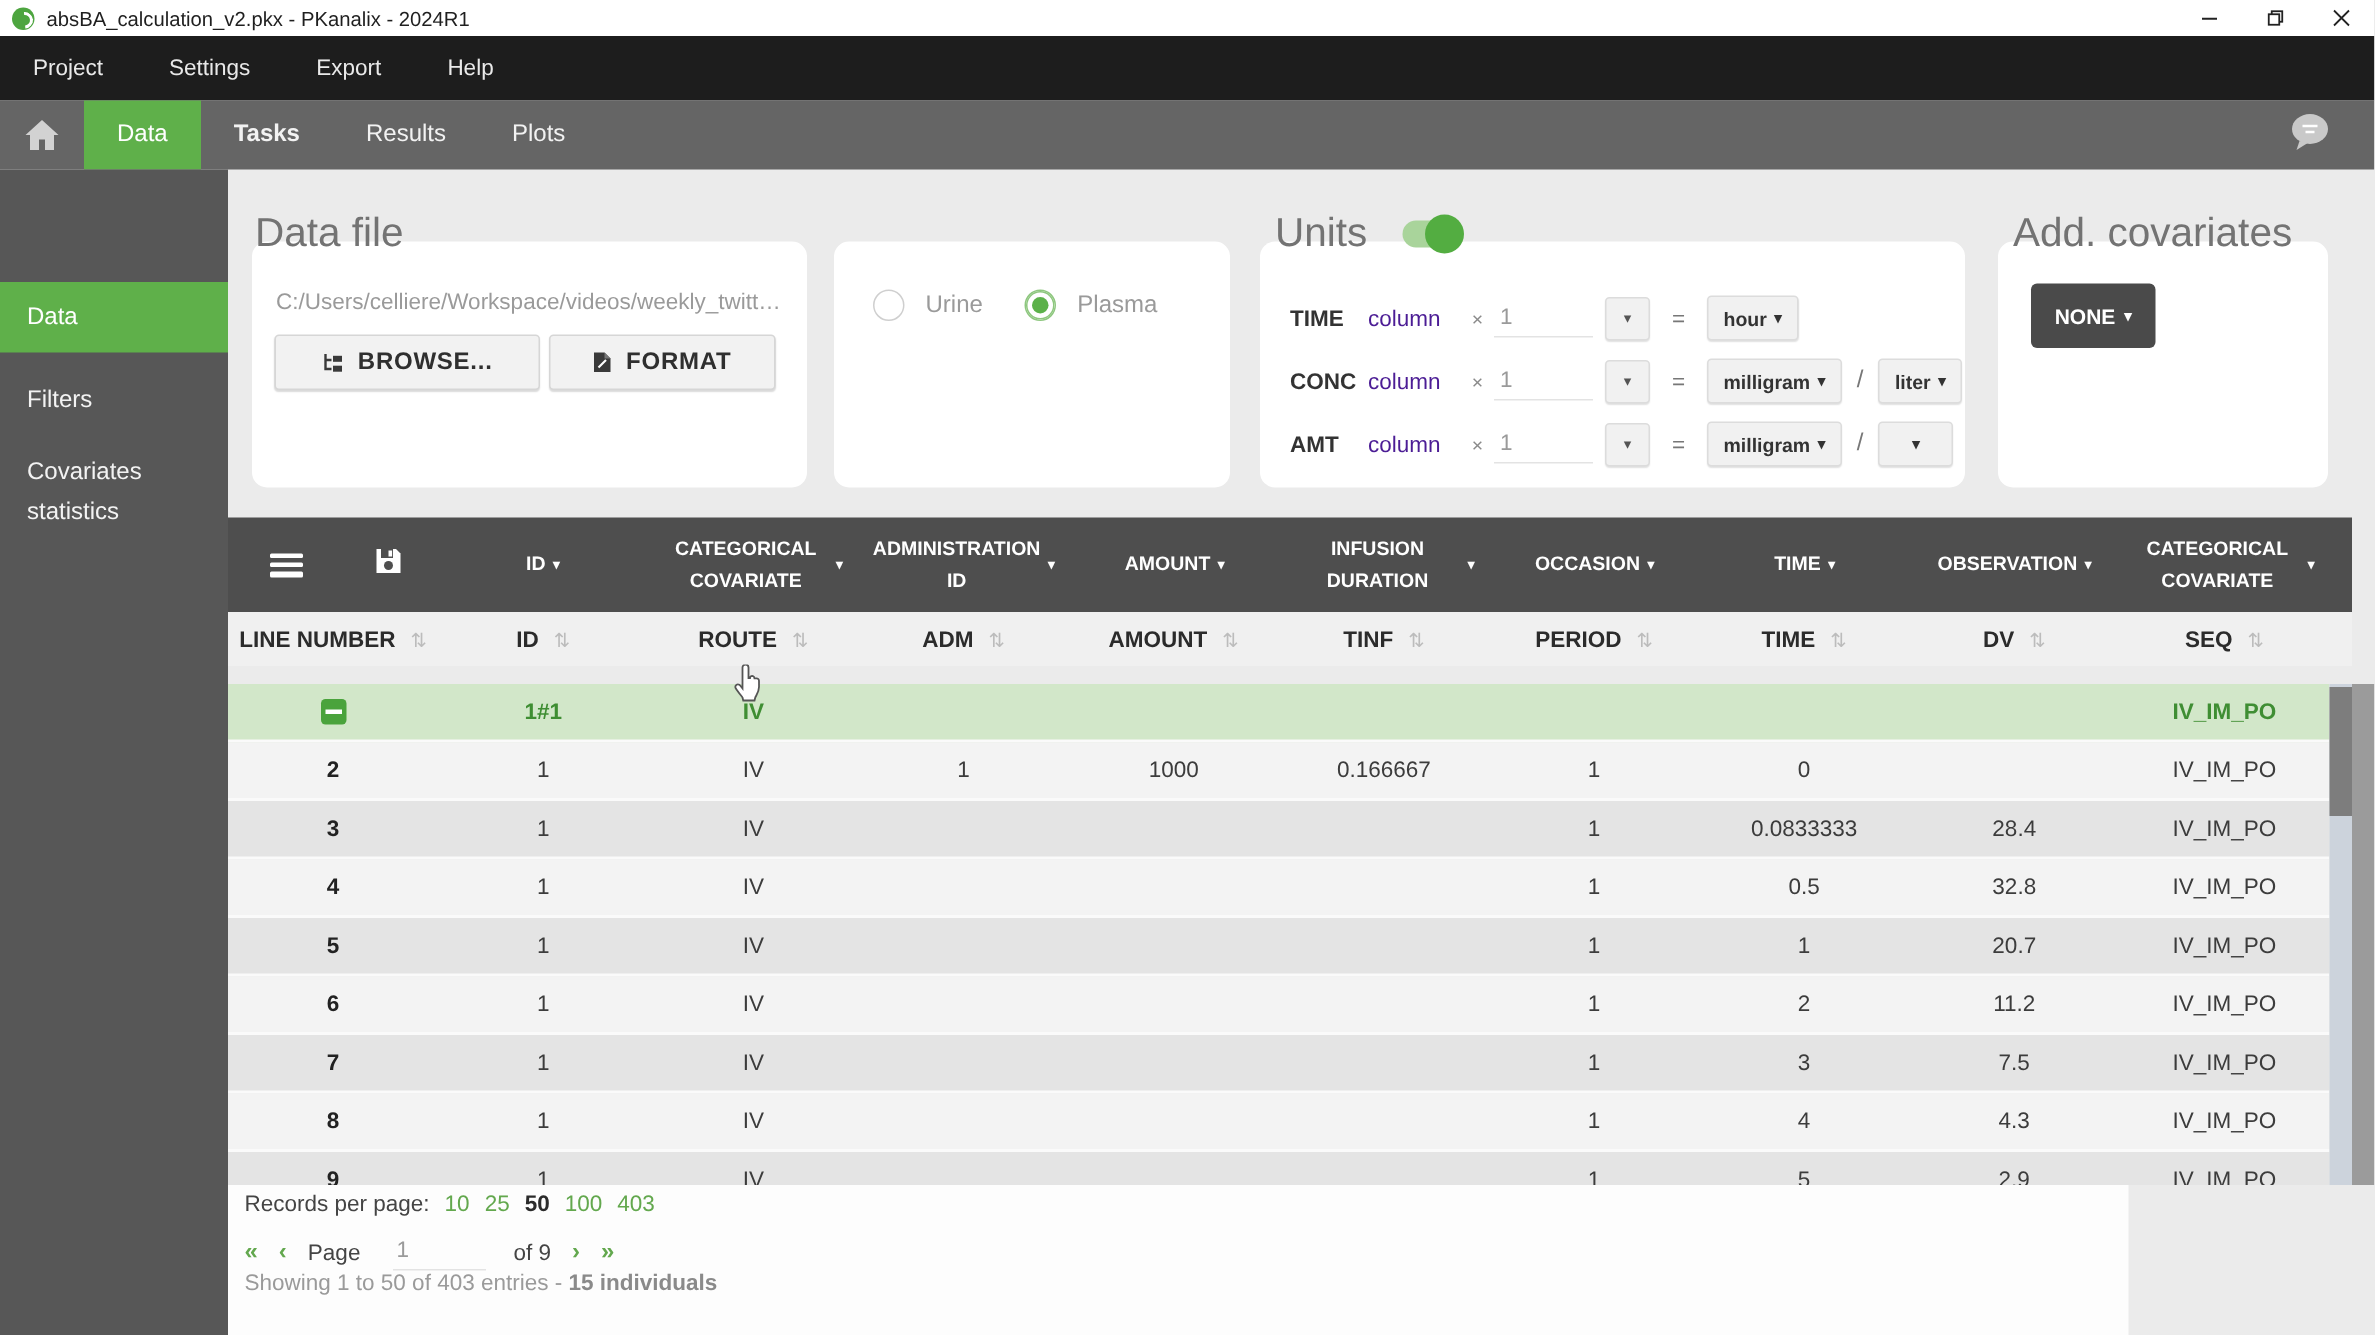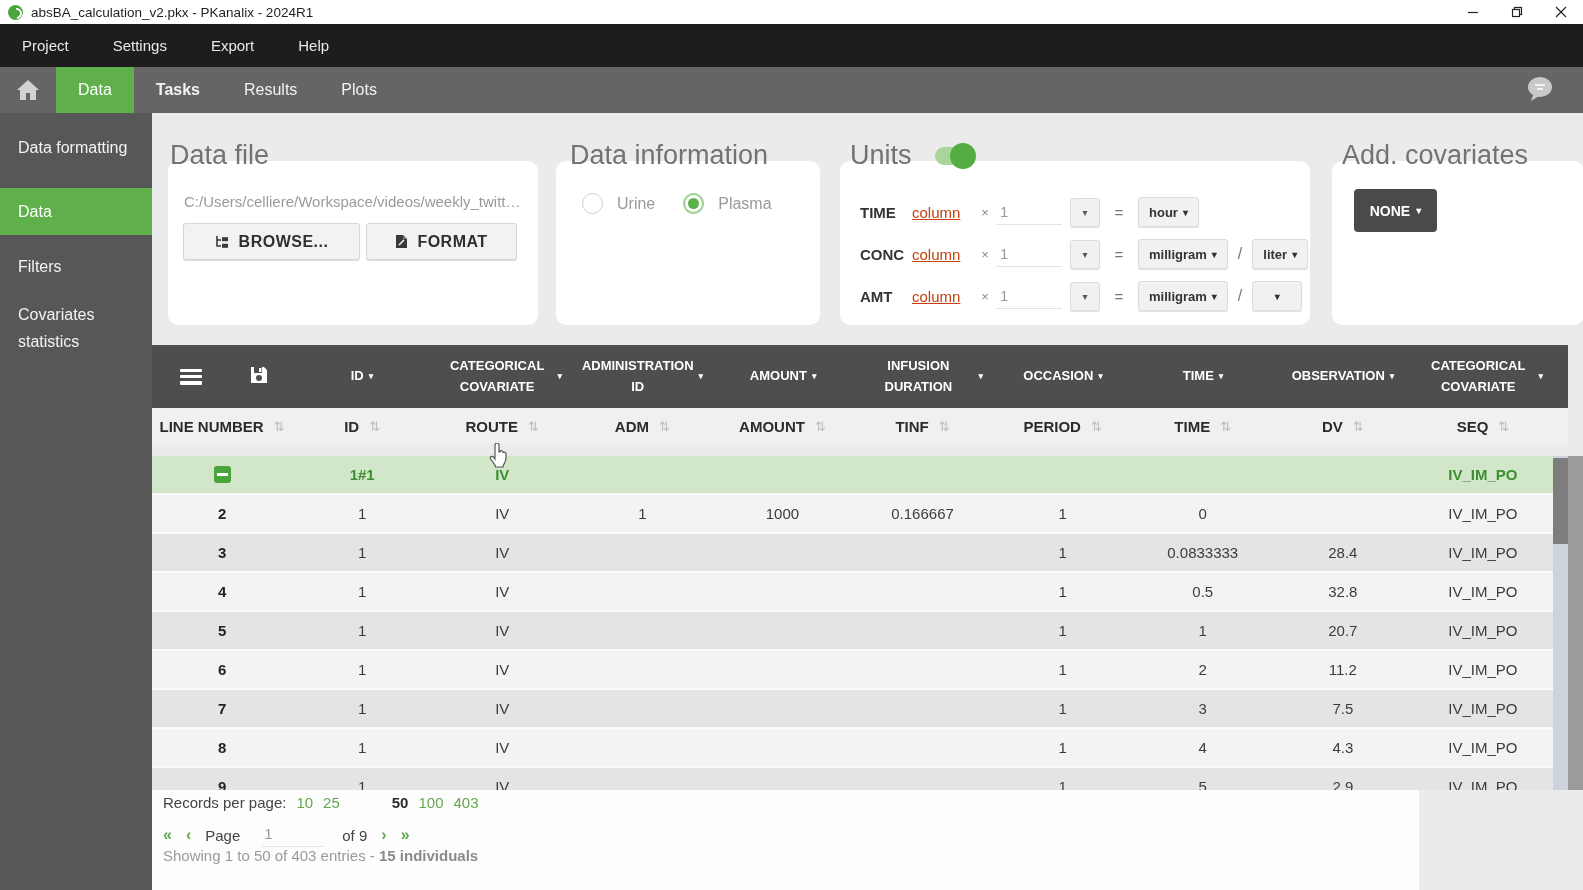--- a/index.html
+++ b/index.html
@@ -39,41 +39,41 @@
   
   .panel-title { position:absolute; font-size:27px; color:#737373; z-index:3; white-space:nowrap; }
   .card { position:absolute; top:161px; height:164px; background:#ffffff; border-radius:10px; z-index:1; }
   .t-datafile { left:170px; top:140px; }
   .t-datainfo { left:570px; top:140px; }
   .t-units    { left:850px; top:140px; }
   .t-addcov   { left:1342px; top:140px; }
   .c-datafile { left:168px;  width:370px; }
   .c-datainfo { left:556px;  width:264px; }
   .c-units    { left:840px;  width:470px; }
-  .c-addcov   { left:1332px; width:252px; }
+  .c-addcov   { left:1332px; width:220px; }
 
   .file-path { position:absolute; left:16px; top:32px; width:338px; font-size:15px; color:#9a9a9a; white-space:nowrap; overflow:hidden; text-overflow:ellipsis; }
   .btn { display:flex; align-items:center; justify-content:center; gap:9px; background:#f2f2f2; border:1px solid #d6d6d6; border-radius:3px; box-shadow:0 1px 1px rgba(0,0,0,.15); font-weight:bold; font-size:16px; letter-spacing:.5px; color:#2f2f2f; }
   .browse-btn { position:absolute; left:15px; top:62px; width:177px; height:37px; }
   .format-btn { position:absolute; left:198px; top:62px; width:151px; height:37px; }
 
   .radio-row { position:absolute; left:26px; top:32px; display:flex; align-items:center; }
   .radio { width:21px; height:21px; border-radius:50%; background:#fff; border:1px solid #cfcfcf; position:relative; }
   .radio.sel { border:1px solid #8ec77f; box-shadow:0 0 0 1px #8ec77f inset; }
   .radio.sel::after { content:""; position:absolute; left:4px; top:4px; width:11px; height:11px; border-radius:50%; background:#5cb14a; }
   .radio-label { font-size:16px; color:#9a9a9a; margin-left:14px; }
 
   .toggle { position:absolute; width:38px; height:18px; border-radius:9px; background:#a9d49b; }
   .toggle-units { left:86px; top:7px; }
   .toggle .knob { position:absolute; right:-3px; top:-4px; width:26px; height:26px; border-radius:50%; background:#53ad41; }
 
   .unit-row { position:absolute; left:20px; height:30px; display:flex; align-items:center; }
   .ur-1 { top:36px; } .ur-2 { top:78px; } .ur-3 { top:120px; }
   .u-label { width:52px; font-size:15px; font-weight:bold; color:#333; }
-  .u-col { width:62px; font-size:15px; color:#c2410c;text-decoration:underline; }
+  .u-col { width:62px; font-size:15px; color:#4c1d95; }
   .u-x { width:22px; font-size:13px; color:#8a8a8a; text-align:center; }
   .u-input { width:66px; height:26px; border:none; border-bottom:1px solid #e3e3e3; background:transparent; font-size:15px; color:#9a9a9a; font-family:"Liberation Sans",sans-serif; padding-left:4px; margin-right:8px; }
   .dd-btn { width:30px; height:29px; background:#f1f1f1; border:1px solid #dcdcdc; border-radius:3px; box-shadow:0 1px 1px rgba(0,0,0,.12); display:flex; align-items:center; justify-content:center; font-size:10px; color:#555; }
   .u-eq { width:14px; margin:0 12px; font-size:15px; color:#777; text-align:center; }
   .unit-btn { height:30px; background:#f1f1f1; border:1px solid #dcdcdc; border-radius:3px; box-shadow:0 1px 1px rgba(0,0,0,.12); display:flex; align-items:center; justify-content:center; gap:5px; font-size:13px; font-weight:bold; color:#333; padding:0 10px; }
   .u-slash { margin:0 10px; font-size:16px; color:#777; }
   .caret { font-size:10px; color:inherit; }
 
   .none-btn { position:absolute; left:22px; top:28px; width:83px; height:43px; background:#4a4a4a; border-radius:4px; color:#fff; font-weight:bold; font-size:14px; display:flex; align-items:center; justify-content:center; gap:6px; }
 
@@ -104,21 +104,21 @@
   .minus-icon::after { content:""; position:absolute; left:3px; top:7px; width:11px; height:3px; background:#fff; }
 
   .vscroll { position:absolute; left:1553px; top:456px; width:15px; height:334px; background:#ccd3dc; z-index:3; }
   .vscroll .thumb { position:absolute; left:0; top:2px; width:15px; height:86px; background:#7d7d7d; }
   .edge-strip { position:absolute; left:1568px; top:456px; width:15px; height:334px; background:#9b9b9b; z-index:3; }
 
   
   .footer { position:absolute; left:152px; top:790px; width:1267px; height:100px; background:#fdfdfd; }
   .records-line { position:absolute; left:11px; top:4px; font-size:15px; color:#444; display:flex; gap:10px; align-items:center; }
   .rp-opt { color:#63a84e; }
-  .rp-opt.sel { color:#2b2b2b; font-weight:bold;margin-left:42px; }
+  .rp-opt.sel { color:#2b2b2b; font-weight:bold; }
   .page-line { position:absolute; left:11px; top:33px; display:flex; align-items:center; font-size:15px; color:#444; }
   .pg-arrow { color:#63a84e; font-weight:bold; font-size:16px; margin-right:14px; }
   .pg-label { margin-right:22px; }
   .page-input { width:62px; border:none; border-bottom:1px solid #e3e3e3; background:transparent; font-size:15px; color:#9a9a9a; font-family:"Liberation Sans",sans-serif; margin-right:18px; padding:2px 2px 4px 2px; }
   .of-label { margin-right:14px; }
   .summary-line { position:absolute; left:11px; top:57px; font-size:15px; color:#9a9a9a; }
   .summary-line b { color:#8a8a8a; }
 
   
   .cursor { position:absolute; left:487px; top:443px; z-index:9; }
@@ -172,28 +172,26 @@
       <svg width="30" height="27" viewBox="0 0 30 27">
           <ellipse cx="15" cy="12" rx="12" ry="10" fill="#c9c9c9"></ellipse>
           <path d="M8 20 L6 26 L14 21 Z" fill="#c9c9c9"></path>
           <line x1="10" y1="10" x2="20" y2="10" stroke="#fff" stroke-width="1.6"></line>
           <line x1="12" y1="14" x2="18" y2="14" stroke="#fff" stroke-width="1.6"></line>
         </svg>
     </span>
   </div>
 
   <div class="sidebar">
-    <div class="side-item si-1">Data formatting</div>
     <div class="side-item si-2 active">Data</div>
     <div class="side-item si-3">Filters</div>
     <div class="side-item si-4">Covariates statistics</div>
   </div>
 
   <div class="panel-title t-datafile">Data file</div>
-  <div class="panel-title t-datainfo">Data information</div>
   <div class="panel-title t-units">Units</div>
   <div class="panel-title t-addcov">Add. covariates</div>
   <div class="toggle toggle-units" style="left:935px; top:147px; position:absolute; z-index:4;">
       <span class="knob"></span>
     </div>
 
   <div class="card c-datafile">
     <div class="file-path">C:/Users/celliere/Workspace/videos/weekly_twitter/1...</div>
     <div class="btn browse-btn">
       <svg width="15" height="14" viewBox="0 0 15 14">

